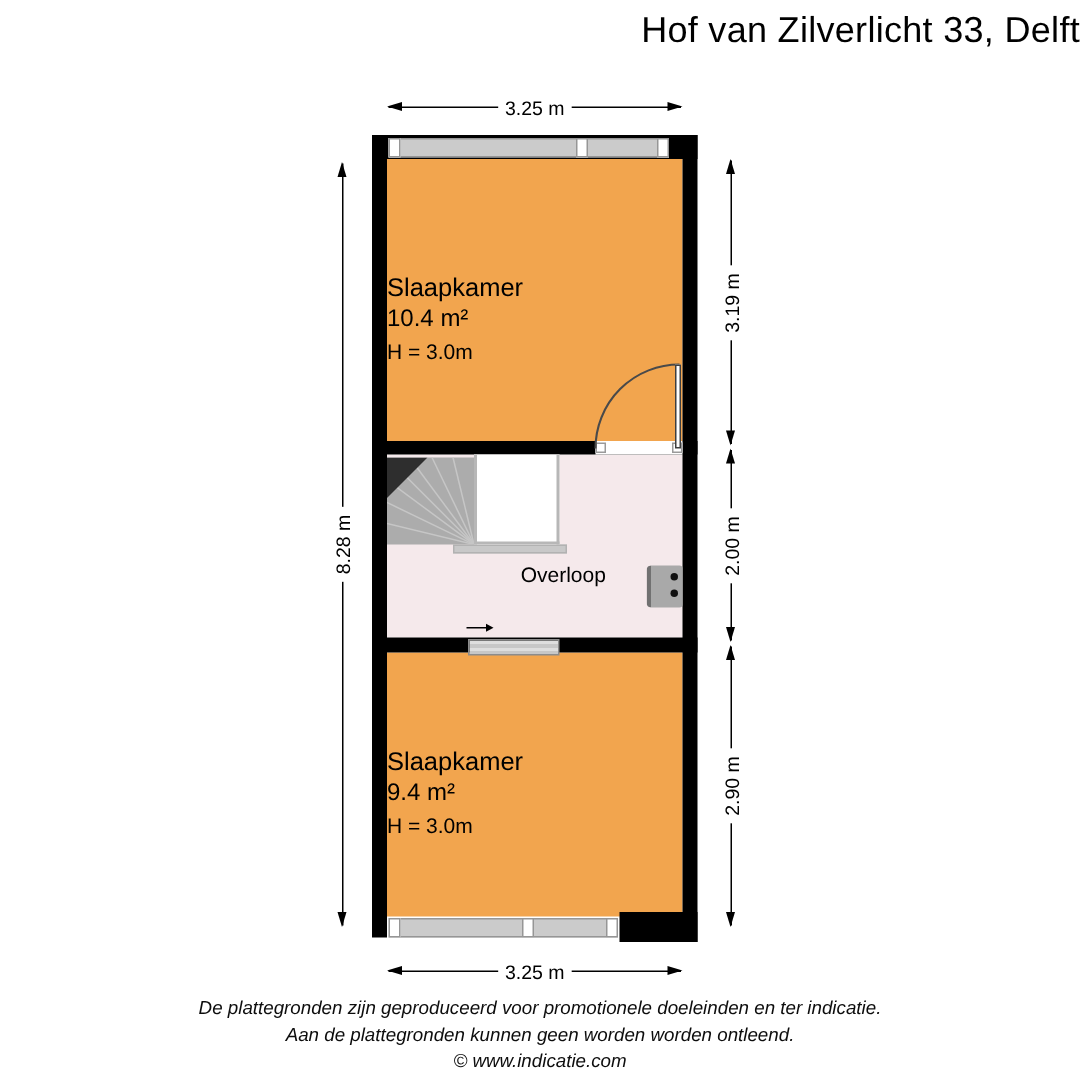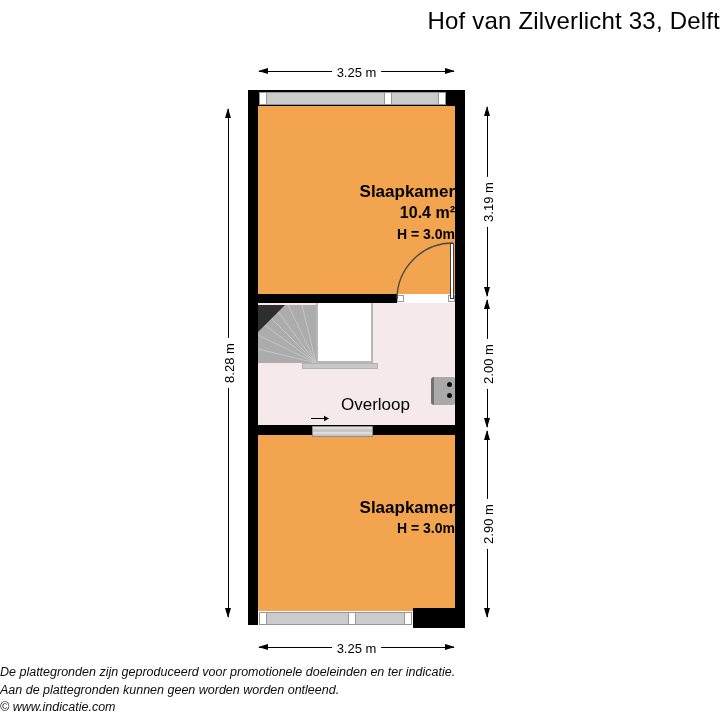--- a/index.html
+++ b/index.html
@@ -28,39 +28,39 @@
     border:1px solid #8c8c8c;box-sizing:border-box;
   }
   
   .stairs{background:var(--stairs-fill,#ACACAC);}
   .void{background:#fff;border:2px solid #b7b7b7;border-top:none;box-sizing:border-box;}
   .step-strip{background:#c8c8c8;border:1px solid #b2b2b2;box-sizing:border-box;}
   
   .vent{background:#a9a9a9;border-left:3px solid #717171;border-radius:3px 2px 2px 3px;box-sizing:border-box;}
   .vent-dot{position:absolute;width:5px;height:5px;border-radius:50%;background:#101010;}
   
-  .room-label{text-align:right;width:197px;font-weight:bold;}
+  .room-label{text-align:left;width:197px;}
   .rl-name{font-size:17px;line-height:21px;}
-  .rl-area{font-size:16px;line-height:22px;padding-left:28px;}
+  .rl-area{font-size:16px;line-height:22px;}
   .rl-h{font-size:14px;line-height:20px;}
-  .landing-label{text-align:center;width:235px;font-size:17px;margin-top:20px;}
+  .landing-label{text-align:center;width:235px;font-size:14px;}
   
   .dim{position:absolute;}
   .dim .hline{position:absolute;left:1px;right:1px;top:7px;height:1px;background:#000;}
   .dim .vline{position:absolute;top:1px;bottom:1px;left:7px;width:1px;background:#000;}
   .ah{position:absolute;width:0;height:0;}
   .ah-left{left:0;top:4px;border-top:3.5px solid transparent;border-bottom:3.5px solid transparent;border-right:10px solid #000;}
   .ah-right{right:0;top:4px;border-top:3.5px solid transparent;border-bottom:3.5px solid transparent;border-left:10px solid #000;}
   .ah-up{top:0;left:4px;border-left:3.5px solid transparent;border-right:3.5px solid transparent;border-bottom:10px solid #000;}
   .ah-down{bottom:0;left:4px;border-left:3.5px solid transparent;border-right:3.5px solid transparent;border-top:10px solid #000;}
   .dlabel{position:absolute;background:#fff;padding:0 5px;font-size:13px;white-space:nowrap;}
   .dlabel-h{left:50%;top:8px;transform:translate(-50%,-50%);}
   .dlabel-v{left:7.5px;top:50%;transform:translate(-50%,-50%) rotate(-90deg);}
   
-  .footer{top:664px;left:0;width:720px;font-style:italic;font-size:12.5px;line-height:17.5px;color:#0d0d0d;}
+  .footer{top:664px;left:0;width:720px;text-align:center;font-style:italic;font-size:12.5px;line-height:17.5px;color:#0d0d0d;}
 </style>
 </head>
 <body>
 
 <div class="canvas">
 
   <div class="abs title">Hof van Zilverlicht 33, Delft</div>
 
   <div class="abs" style="left:0;top:0;width:720px;height:720px;">
 
@@ -128,20 +128,21 @@
     <div class="abs room-label" style="left:258px;top:181px;">
       <div class="rl-name">Slaapkamer</div>
       <div class="rl-area">10.4 m²</div>
       <div class="rl-h">H = 3.0m</div>
     </div>
     <div class="abs landing-label" style="left:258px;top:375px;">
       <span>Overloop</span>
     </div>
     <div class="abs room-label" style="left:258px;top:497px;">
       <div class="rl-name">Slaapkamer</div>
+      <div class="rl-area">9.4 m²</div>
       <div class="rl-h">H = 3.0m</div>
     </div>
 
     <div class="dim" style="left:258px;top:64px;width:197px;height:16px;">
       <div class="hline"></div>
       <div class="ah ah-left"></div>
       <div class="ah ah-right"></div>
       <span class="dlabel dlabel-h">3.25 m</span>
     </div>
 

